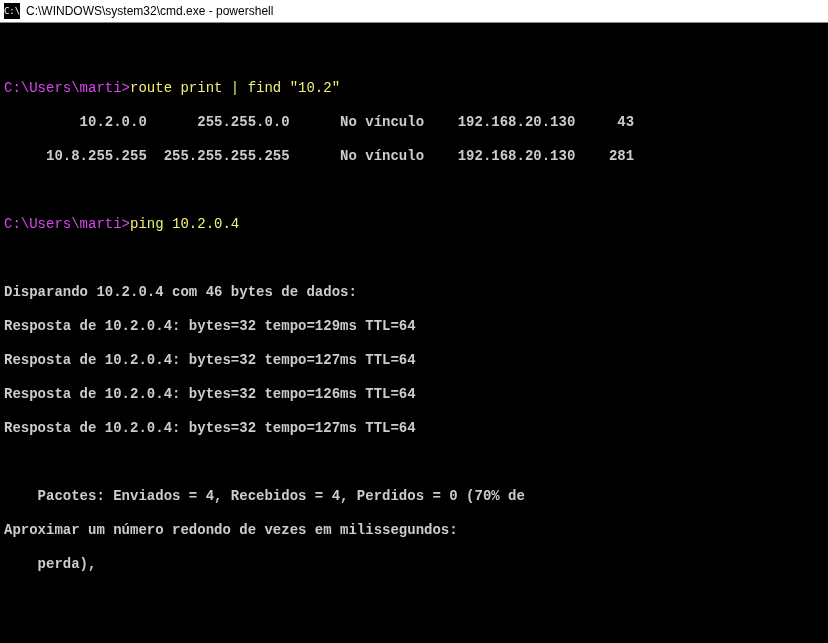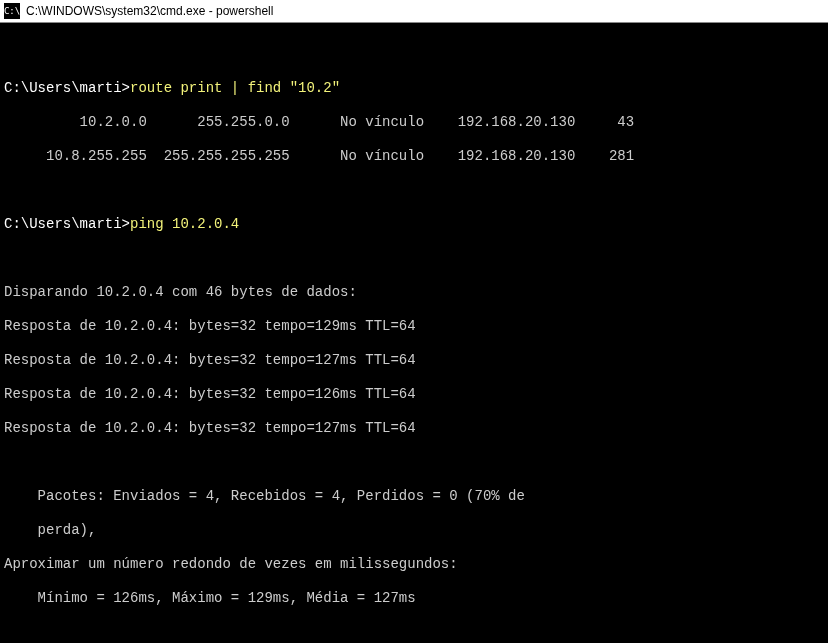--- a/index.html
+++ b/index.html
@@ -34,23 +34,23 @@
     background: #000;
     color: #fff;
     font-size: 9px;
     font-family: Consolas, monospace;
   }
   .terminal {
     padding: 6px 4px;
     line-height: 17px;
     white-space: pre;
   }
-  .prompt { color: #ffffff; }
+  .prompt { color: #d946ef; }
   .cmd-yellow { color: #f2f27a; }
-  .out-white { color: #cccccc; }
+  .out-white { color: #cccccc; font-weight: bold; }
   .row { display: block; }
 </style>
 </head>
 <body>
 
 <div class="titlebar">
   <span class="titlebar-icon">C:\</span>
   <span>C:\WINDOWS\system32\cmd.exe - powershell</span>
 </div>
 
@@ -62,23 +62,22 @@
 <span class="row"> </span>
 <span class="row"><span class="prompt">C:\Users\marti&gt;</span><span class="cmd-yellow">ping 10.2.0.4</span></span>
 <span class="row"> </span>
 <span class="row out-white">Disparando 10.2.0.4 com 46 bytes de dados:</span>
 <span class="row out-white">Resposta de 10.2.0.4: bytes=32 tempo=129ms TTL=64</span>
 <span class="row out-white">Resposta de 10.2.0.4: bytes=32 tempo=127ms TTL=64</span>
 <span class="row out-white">Resposta de 10.2.0.4: bytes=32 tempo=126ms TTL=64</span>
 <span class="row out-white">Resposta de 10.2.0.4: bytes=32 tempo=127ms TTL=64</span>
 <span class="row"> </span>
 <span class="row out-white">    Pacotes: Enviados = 4, Recebidos = 4, Perdidos = 0 (70% de</span>
+<span class="row out-white">Aproximar um número redondo de vezes em milissegundos:</span>
 <span class="row out-white">    perda),</span>
-<span class="row out-white">Aproximar um número redondo de vezes em milissegundos:</span>
-<span class="row out-white">    Mínimo = 126ms, Máximo = 129ms, Média = 127ms</span>
 
 
 
 
 
 
 
 
 
 

